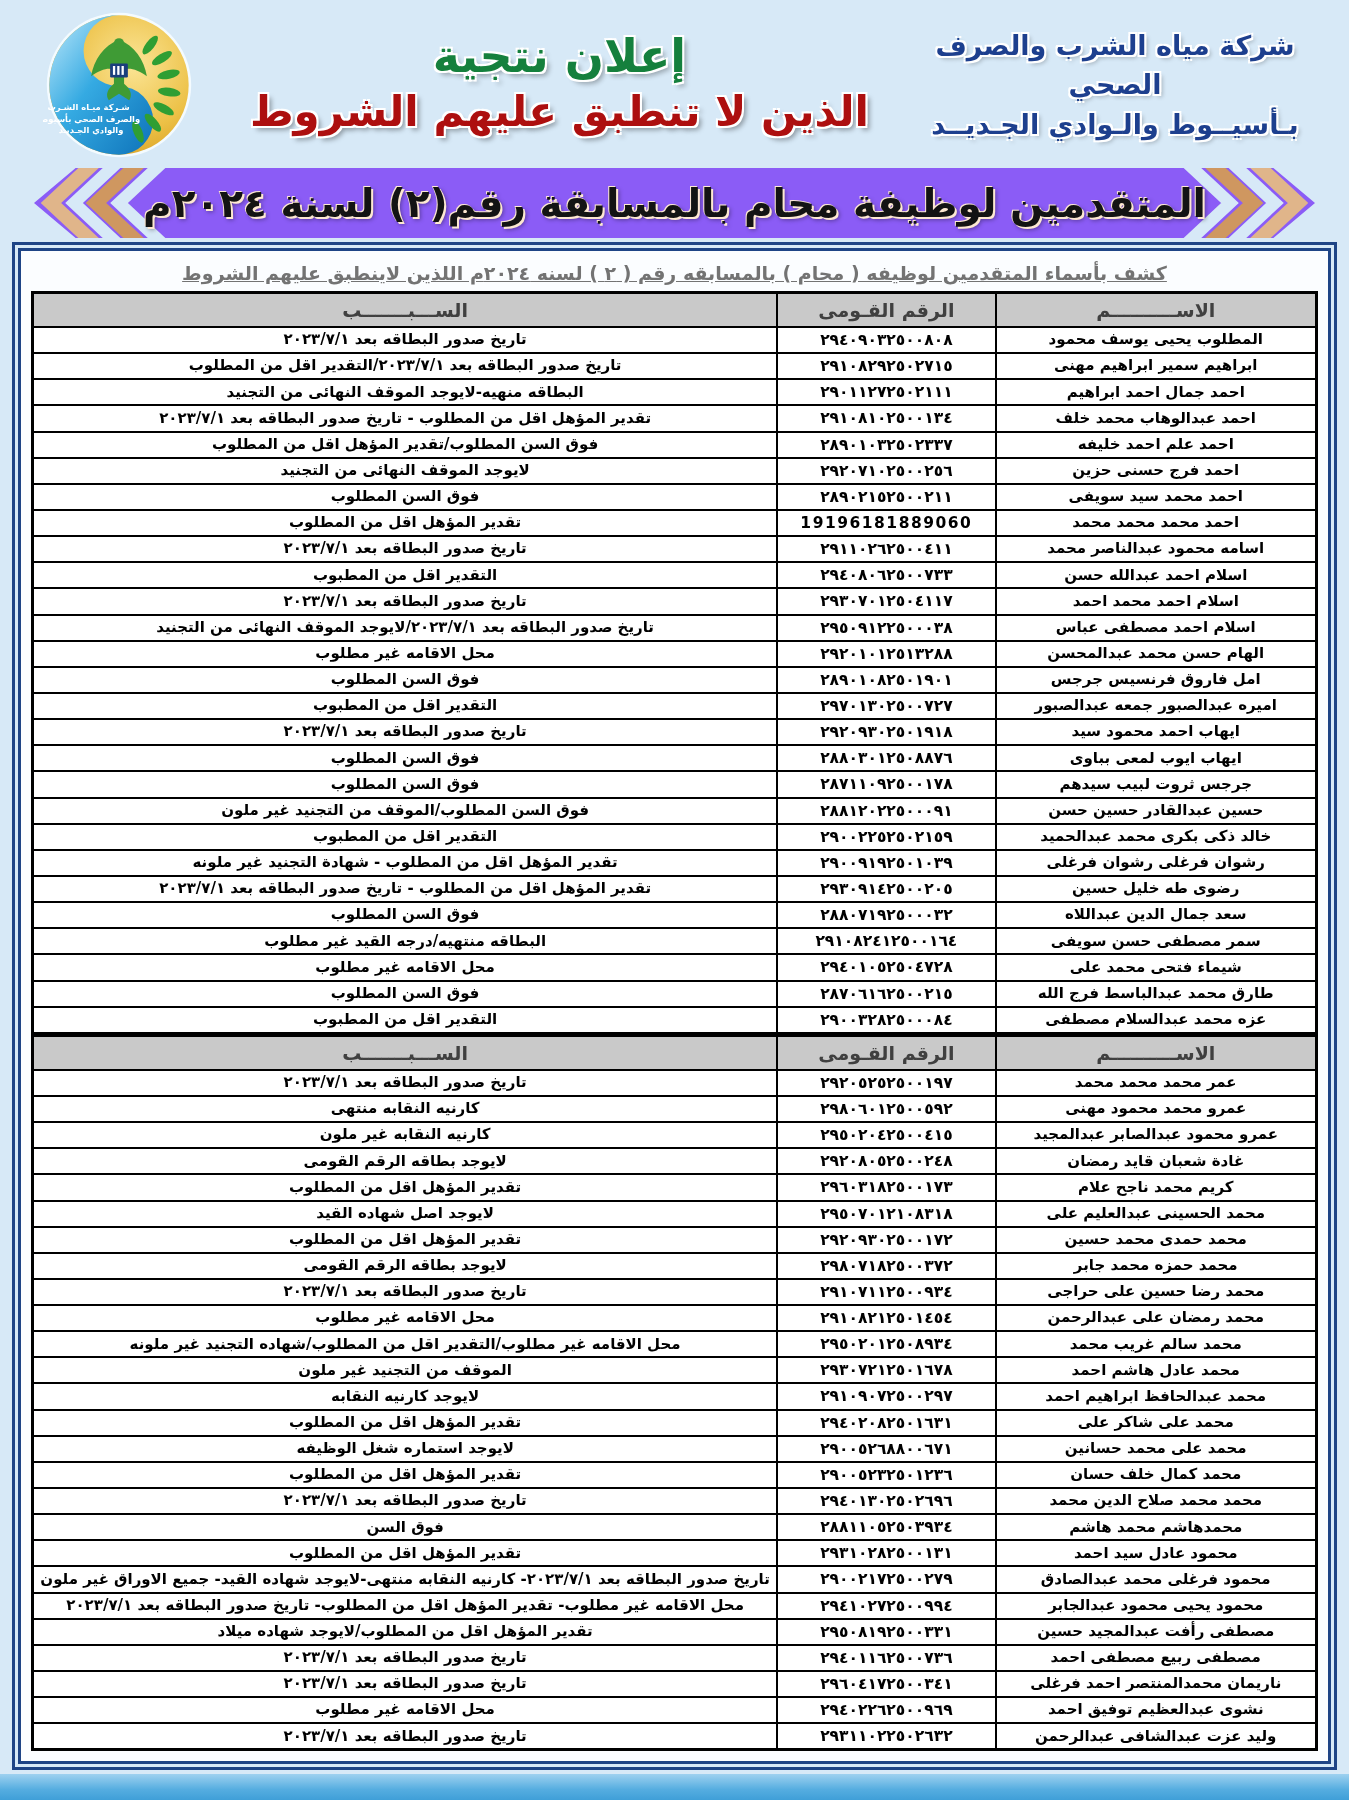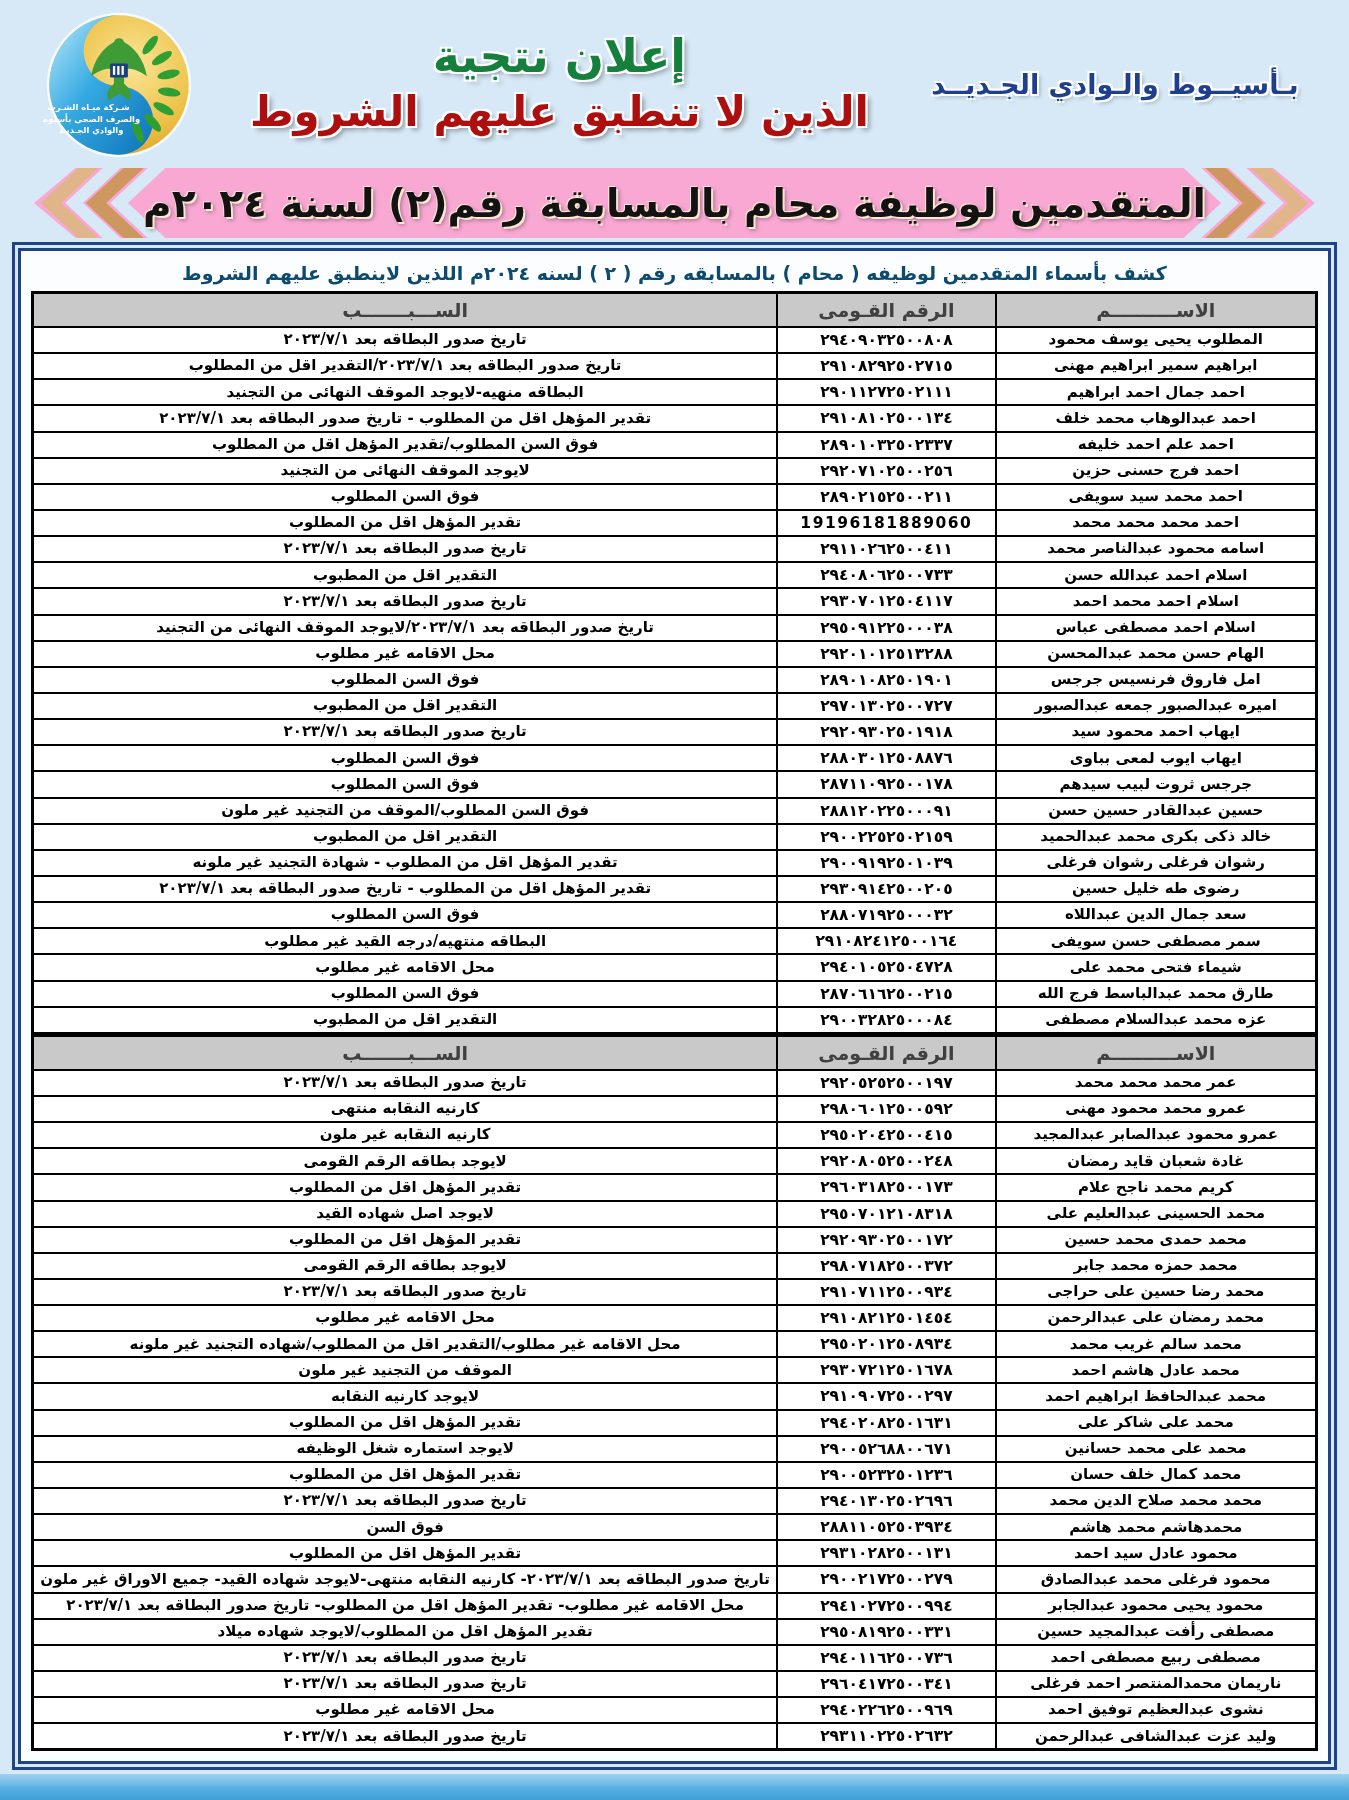--- a/index.html
+++ b/index.html
@@ -26,42 +26,43 @@
     text-shadow:2px 2px 0 #fff,-2px -2px 0 #fff,2px -2px 0 #fff,-2px 2px 0 #fff,4px 4px 5px rgba(0,0,0,.3);
   }
   .title-line2{
     color:#ad0f0f;font-weight:bold;font-size:42px;line-height:1.35;
     text-shadow:2px 2px 0 #fff,-2px -2px 0 #fff,2px -2px 0 #fff,-2px 2px 0 #fff,4px 4px 5px rgba(0,0,0,.35);
   }
   .logo-wrap{width:170px;display:flex;justify-content:center;}
   
   .banner{
     position:relative;height:70px;margin-top:4px;flex:0 0 auto;
-    background:#f9a8d4;
+    background:#8b5cf6;
     display:flex;align-items:center;justify-content:center;
   }
   .banner-text{
     position:relative;z-index:3;
     color:#131313;font-weight:bold;font-size:39px;
     text-shadow:2px 2px 0 #fde8d2,-1px -1px 0 #fde8d2,3px 3px 4px rgba(0,0,0,.35);
   }
   .banner svg{position:absolute;top:0;height:70px;z-index:2;}
   .banner svg.left-edge{left:0;}
   .banner svg.right-edge{right:0;}
   
   .frame{
     margin:10px 18px 0 18px;flex:0 0 auto;
     background:#fbfdff;
     border:3px solid #1e4486;
     box-shadow:0 0 0 3px #d7e9f7,0 0 0 6px #1e4486;
     padding:6px 10px 10px 10px;
   }
   .table-title{
-    color:#0c4a6e;font-weight:bold;font-size:19px;text-align:center;
+    color:#737373;font-weight:bold;font-size:19px;text-align:center;
     padding:5px 0 7px 0;
+    text-decoration:underline;
   }
   table.applicants{width:100%;border-collapse:collapse;border:3px solid #000;}
   th{
     background:#c9c9c9;border:2px solid #000;
     font-size:19px;font-weight:bold;color:#404040;padding:5px 4px;
   }
   td{
     border:2px solid #000;font-weight:bold;color:#000;
     font-size:15px;line-height:1.3;padding:2px 6px;text-align:center;
     background:#fff;
@@ -78,20 +79,21 @@
   }
 </style>
 </head>
 <body>
 
 <div class="page">
 
   <div class="top-header">
 
     <div class="company-block">
+      <div class="company-line">شركة مياه الشرب والصرف الصحي</div>
       <div class="company-line">بـأسيــوط والـوادي الجـديــد</div>
     </div>
 
     <div class="title-block">
       <div class="title-line1">إعلان نتجية</div>
       <div class="title-line2">الذين لا تنطبق عليهم الشروط</div>
     </div>
 
     <div class="logo-wrap">
       <svg width="152" height="152" viewBox="0 0 120 120">

